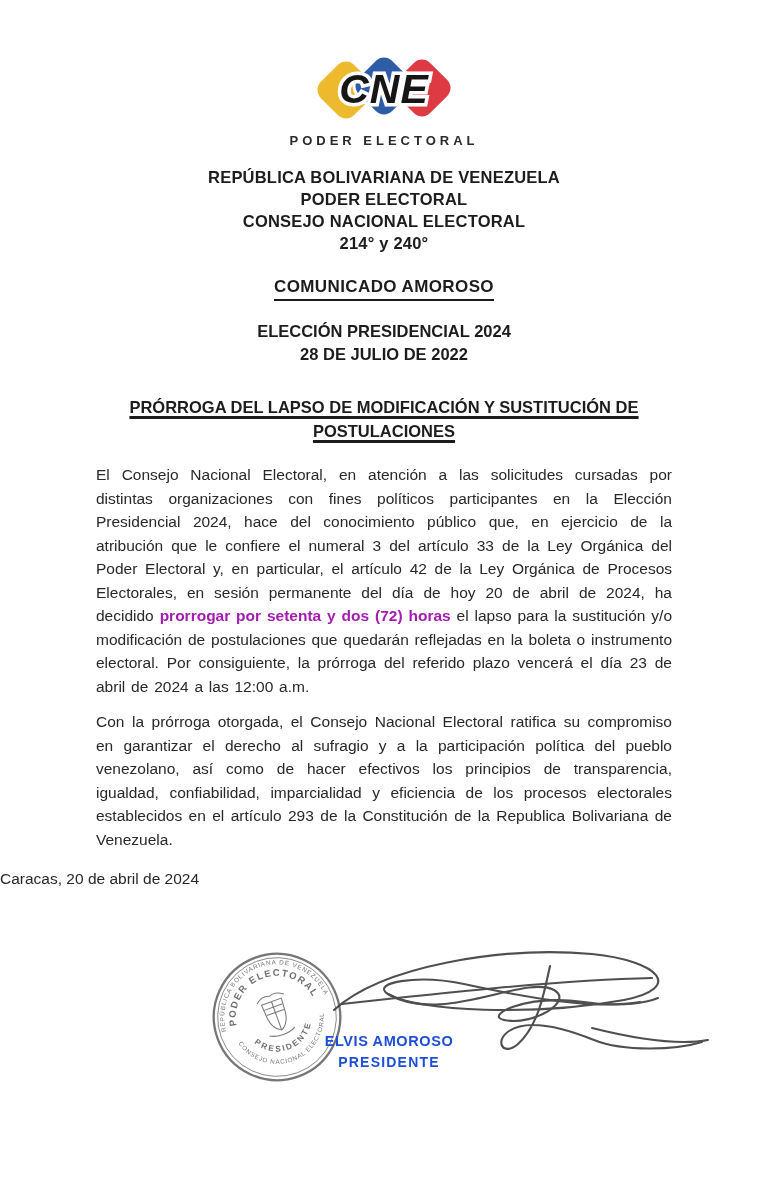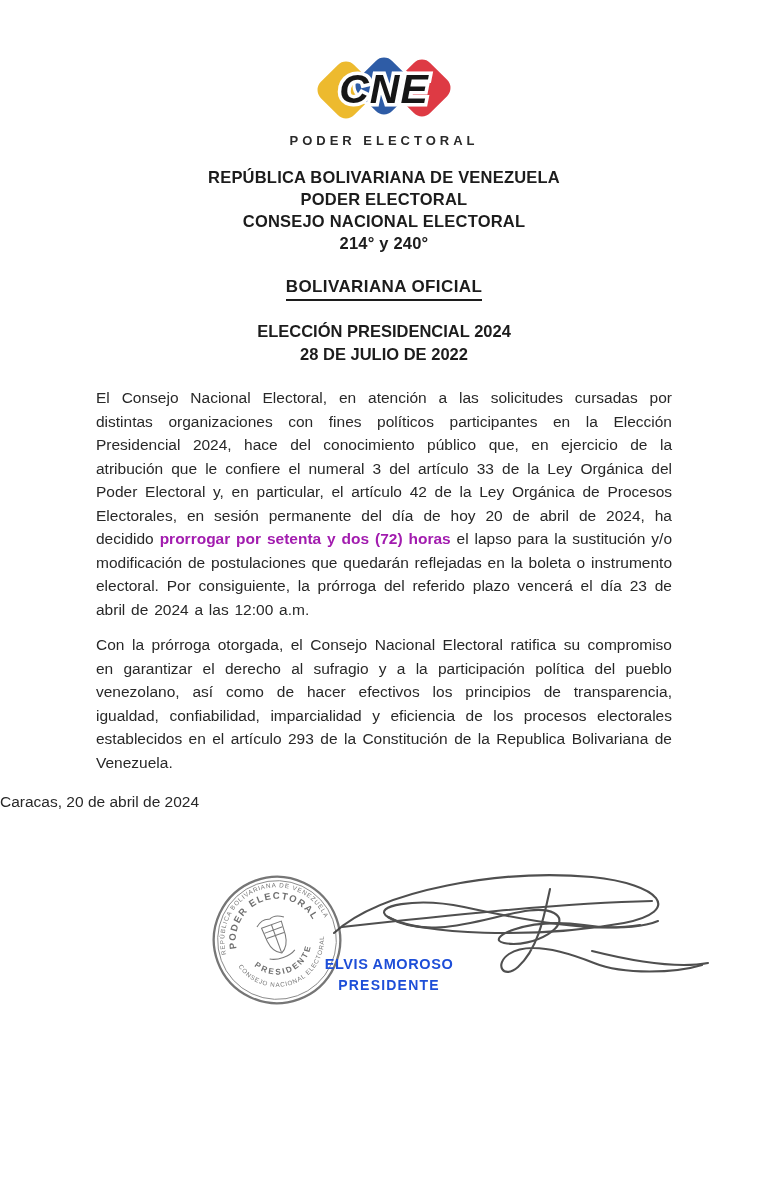--- a/index.html
+++ b/index.html
@@ -125,28 +125,29 @@
   </div>
 
   <div class="org-header">
     <div>REPÚBLICA BOLIVARIANA DE VENEZUELA</div>
     <div>PODER ELECTORAL</div>
     <div>CONSEJO NACIONAL ELECTORAL</div>
     <div>214° y 240°</div>
   </div>
 
   <div class="comunicado">
-    <span>BOLIVARIANA OFICIAL</span>
+    <span>COMUNICADO AMOROSO</span>
   </div>
 
   <div class="election">
     <div>ELECCIÓN PRESIDENCIAL 2024</div>
     <div>28 DE JULIO DE 2022</div>
   </div>
 
+  <div class="section-title">PRÓRROGA DEL LAPSO DE MODIFICACIÓN Y SUSTITUCIÓN DE POSTULACIONES</div>
 
   <div class="body-copy">
     <p><span>El Consejo Nacional Electoral, en atención a las solicitudes cursadas por distintas organizaciones con fines políticos participantes en la Elección Presidencial 2024, hace del conocimiento público que, en ejercicio de la atribución que le confiere el numeral 3 del artículo 33 de la Ley Orgánica del Poder Electoral y, en particular, el artículo 42 de la Ley Orgánica de Procesos Electorales, en sesión permanente del día de hoy 20 de abril de 2024, ha decidido </span><strong>prorrogar por setenta y dos (72) horas</strong><span> el lapso para la sustitución y/o modificación de postulaciones que quedarán reflejadas en la boleta o instrumento electoral. Por consiguiente, la prórroga del referido plazo vencerá el día 23 de abril de 2024 a las 12:00 a.m.</span></p>
     <p>Con la prórroga otorgada, el Consejo Nacional Electoral ratifica su compromiso en garantizar el derecho al sufragio y a la participación política del pueblo venezolano, así como de hacer efectivos los principios de transparencia, igualdad, confiabilidad, imparcialidad y eficiencia de los procesos electorales establecidos en el artículo 293 de la Constitución de la Republica Bolivariana de Venezuela.</p>
   </div>
 
   <div class="dateline">Caracas, 20 de abril de 2024</div>
 
   <div class="signature-area">
 

